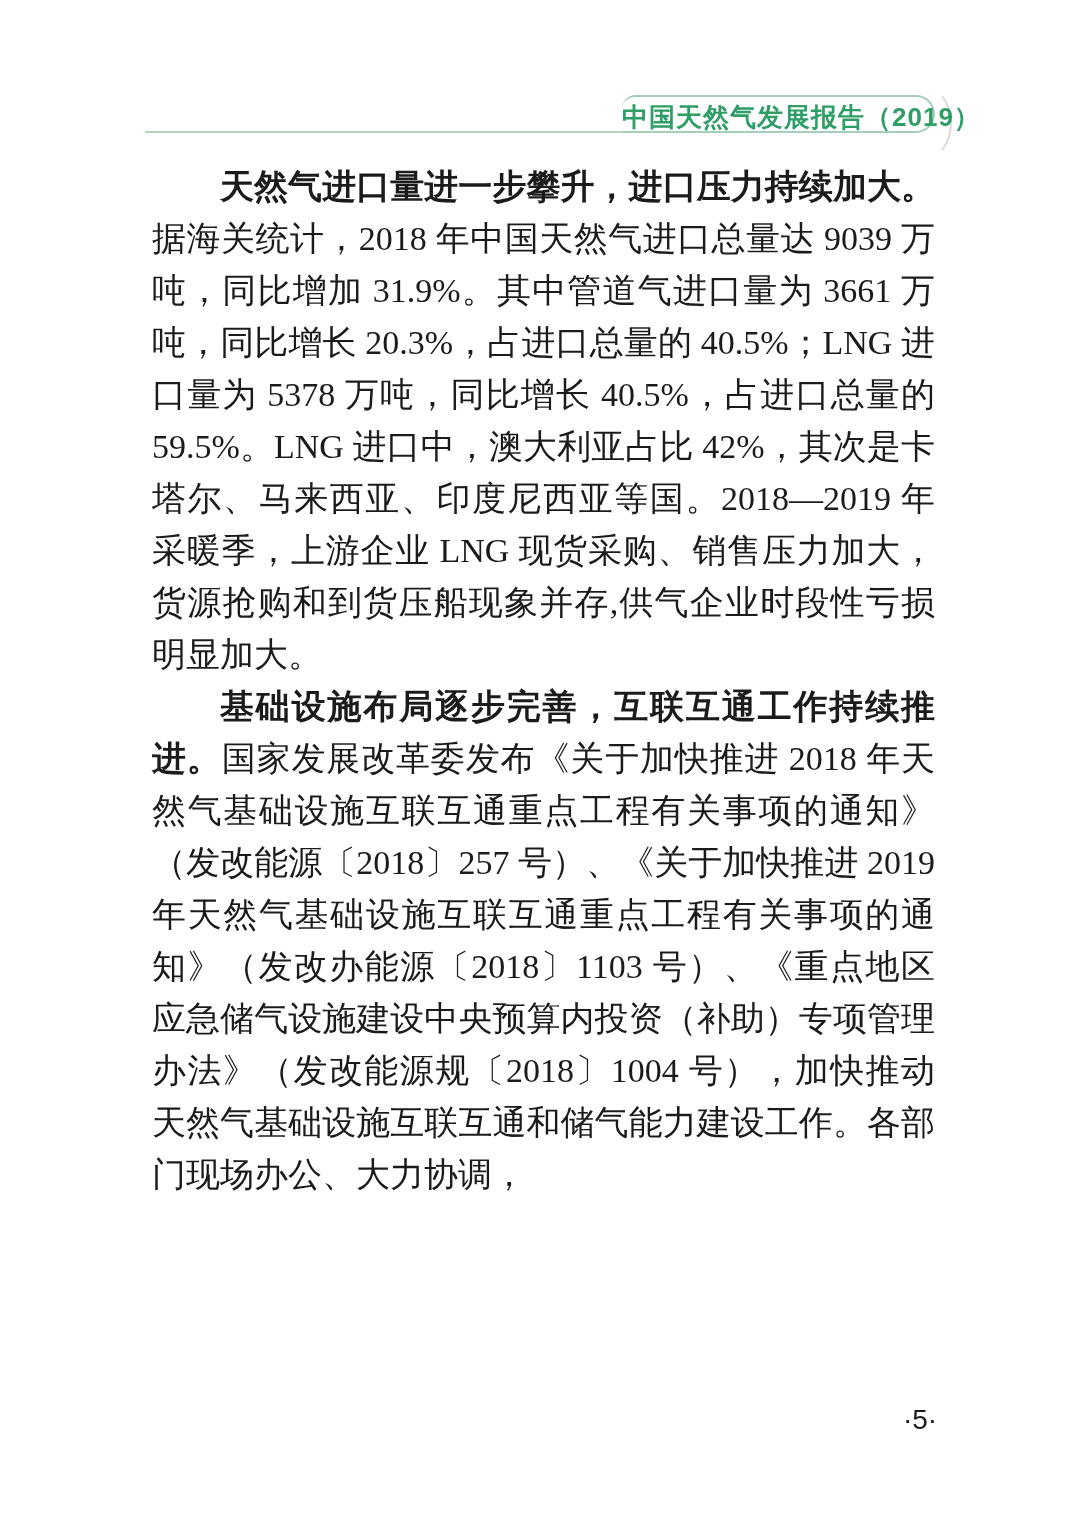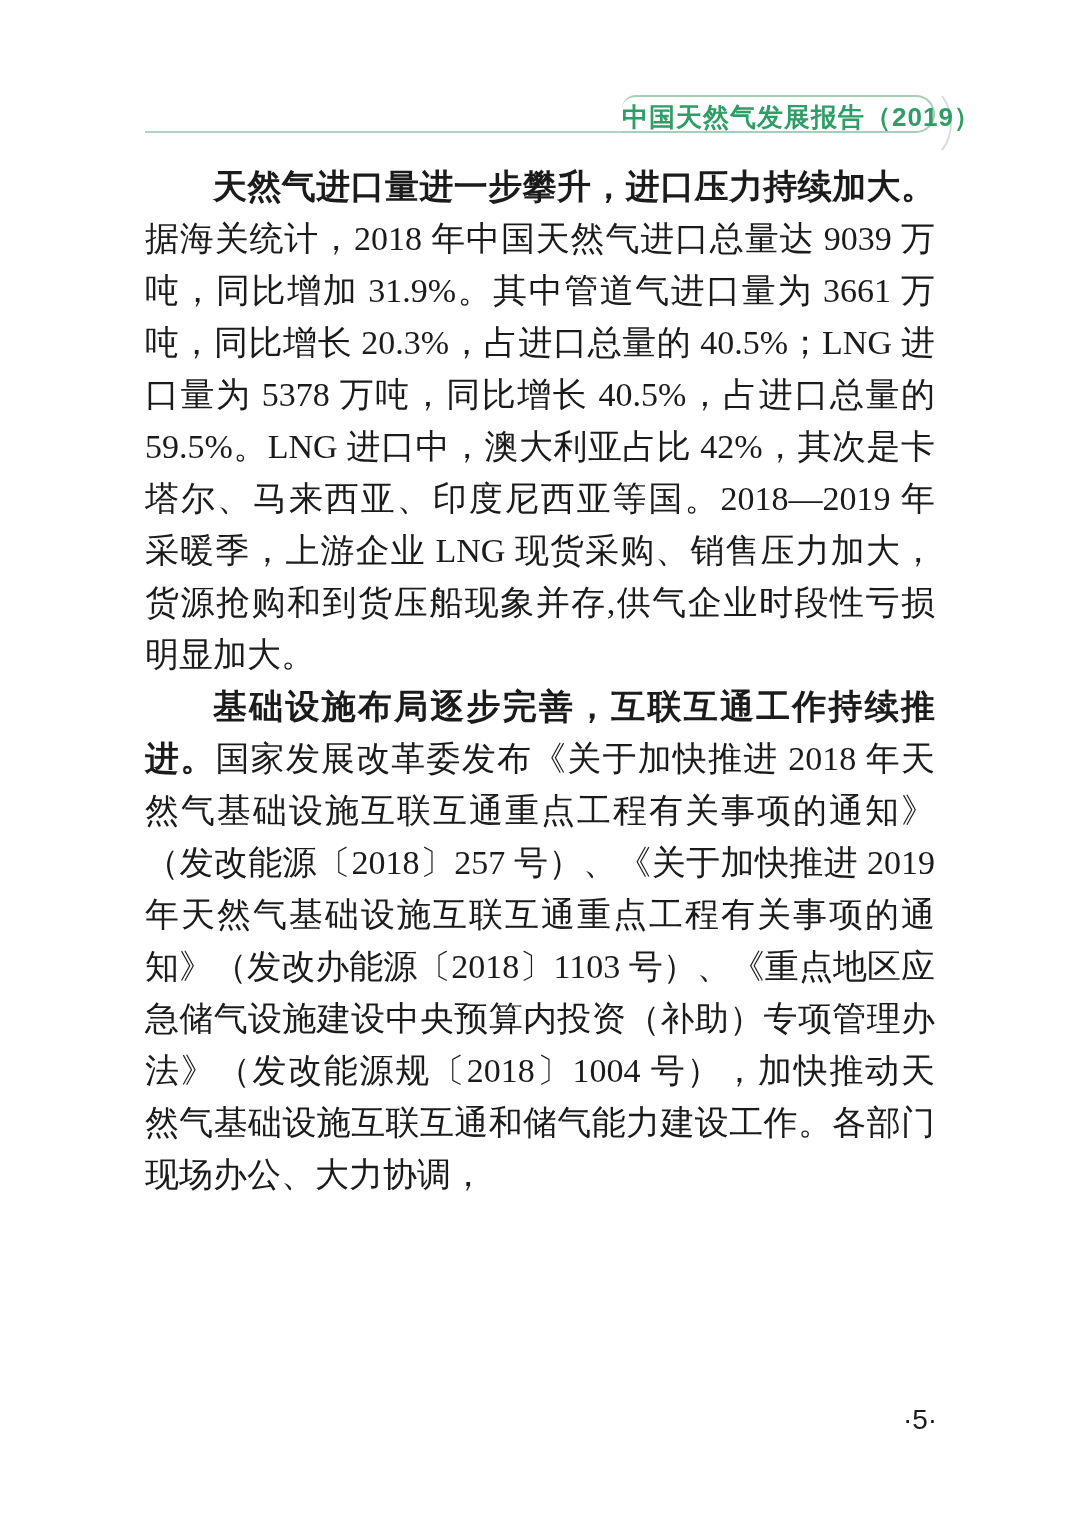--- a/index.html
+++ b/index.html
@@ -42,21 +42,21 @@
     white-space:nowrap;
   }
   
   .page-body{
     position:absolute;left:145px;top:161px;width:790px;
     font-size:34px;line-height:52px;
     text-align:justify;
     text-justify:inter-character;
   }
   .page-body p{margin:0;padding:0;}
-  .page-body p.indent{text-indent:2em;}
+  .page-body p.indent{text-indent:2em;margin-left:7px;}
   .para-lead{font-weight:700;}
   
   .page-number{
     position:absolute;left:887px;top:1404px;width:66px;
     text-align:center;
     font-family:"Liberation Sans", sans-serif;
     font-size:28px;color:#1b1b1b;
   }
 </style>
 </head>

